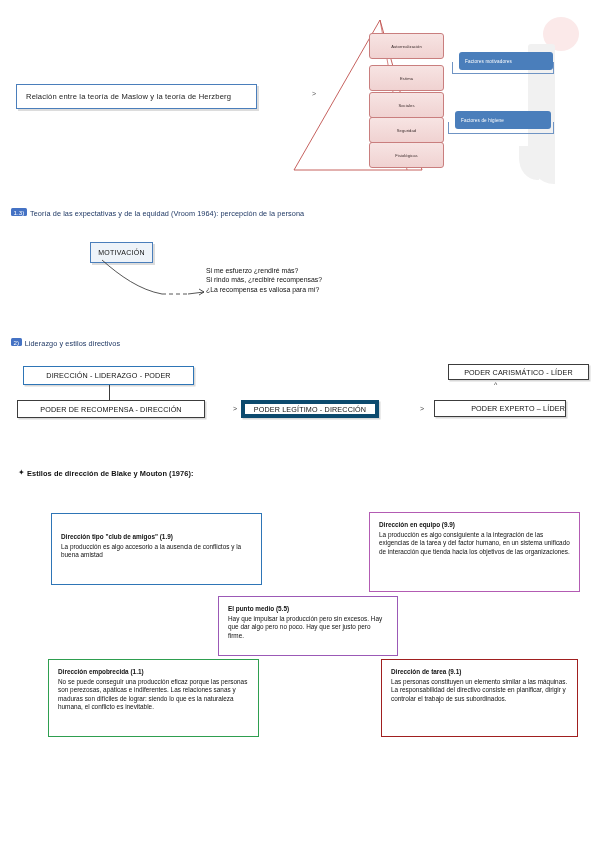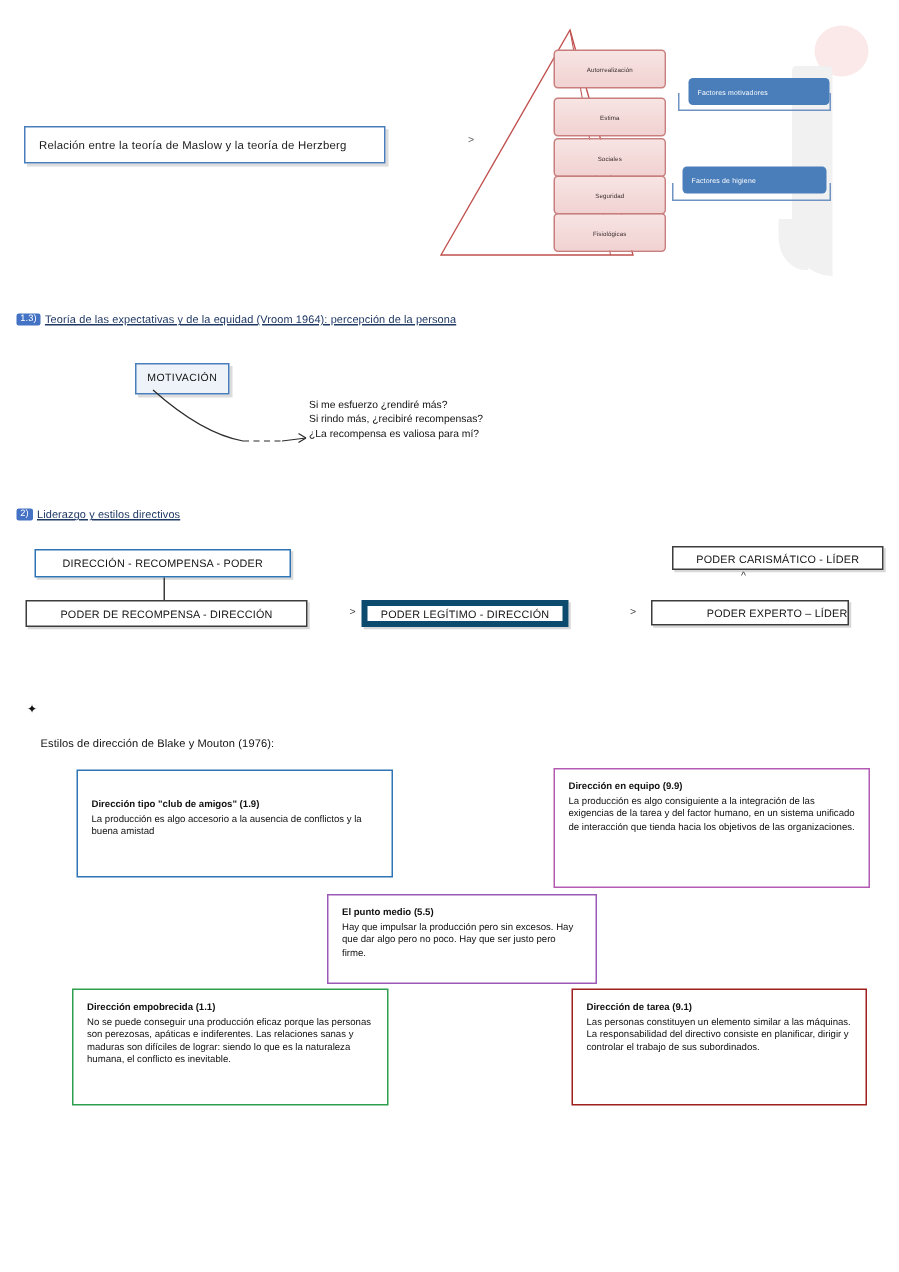--- a/index.html
+++ b/index.html
@@ -131,21 +131,21 @@
   }
 
   
   .sec-head {
     position: absolute;
     font-size: 7.3px;
     color: #1f3864;
     letter-spacing: 0.01em;
     white-space: nowrap;
   }
-  .sec-head .u { text-decoration: underline; }
+  .sec-head .u { }
   .num-badge {
     display: inline-block;
     background: #4472c4;
     color: #ffffff;
     font-size: 6.2px;
     padding: 0.5px 2.5px;
     border-radius: 1.5px;
     margin-right: 3px;
     vertical-align: 1px;
   }
@@ -242,23 +242,23 @@
     position: absolute;
     font-size: 7px;
     color: #3c3c3c;
     line-height: 1;
   }
 
   
   .bm-head {
     position: absolute;
     left: 18px;
-    top: 491px;
+    top: 469px;
     font-size: 7.4px;
-    font-weight: normal;
+    font-weight: bold;
     color: #111;
     letter-spacing: 0.01em;
   }
   .bm-star {
     position: absolute;
     left: 18px;
     top: 468px;
     font-size: 8px;
     color: #111;
   }
@@ -363,21 +363,21 @@
     <div>Si me esfuerzo ¿rendiré más?</div>
     <div>Si rindo más, ¿recibiré recompensas?</div>
     <div>¿La recompensa es valiosa para mí?</div>
   </div>
 
   <div class="sec-head" style="left:11px; top:338px;">
     <span class="num-badge">2)</span><span class="u">Liderazgo y estilos directivos</span>
   </div>
 
   <div class="pw-box pw-main">
-    <span>DIRECCIÓN - RECOMPENSA - PODER</span>
+    <span>DIRECCIÓN - LIDERAZGO - PODER</span>
   </div>
   <div class="vline"></div>
 
   <div class="pw-box pw-recomp">
     <span>PODER DE RECOMPENSA - DIRECCIÓN</span>
   </div>
 
   <div class="arr-small" style="left:233px; top:405px;">&gt;</div>
   <div class="pw-box pw-legit">
     <span>PODER LEGÍTIMO - DIRECCIÓN</span>

